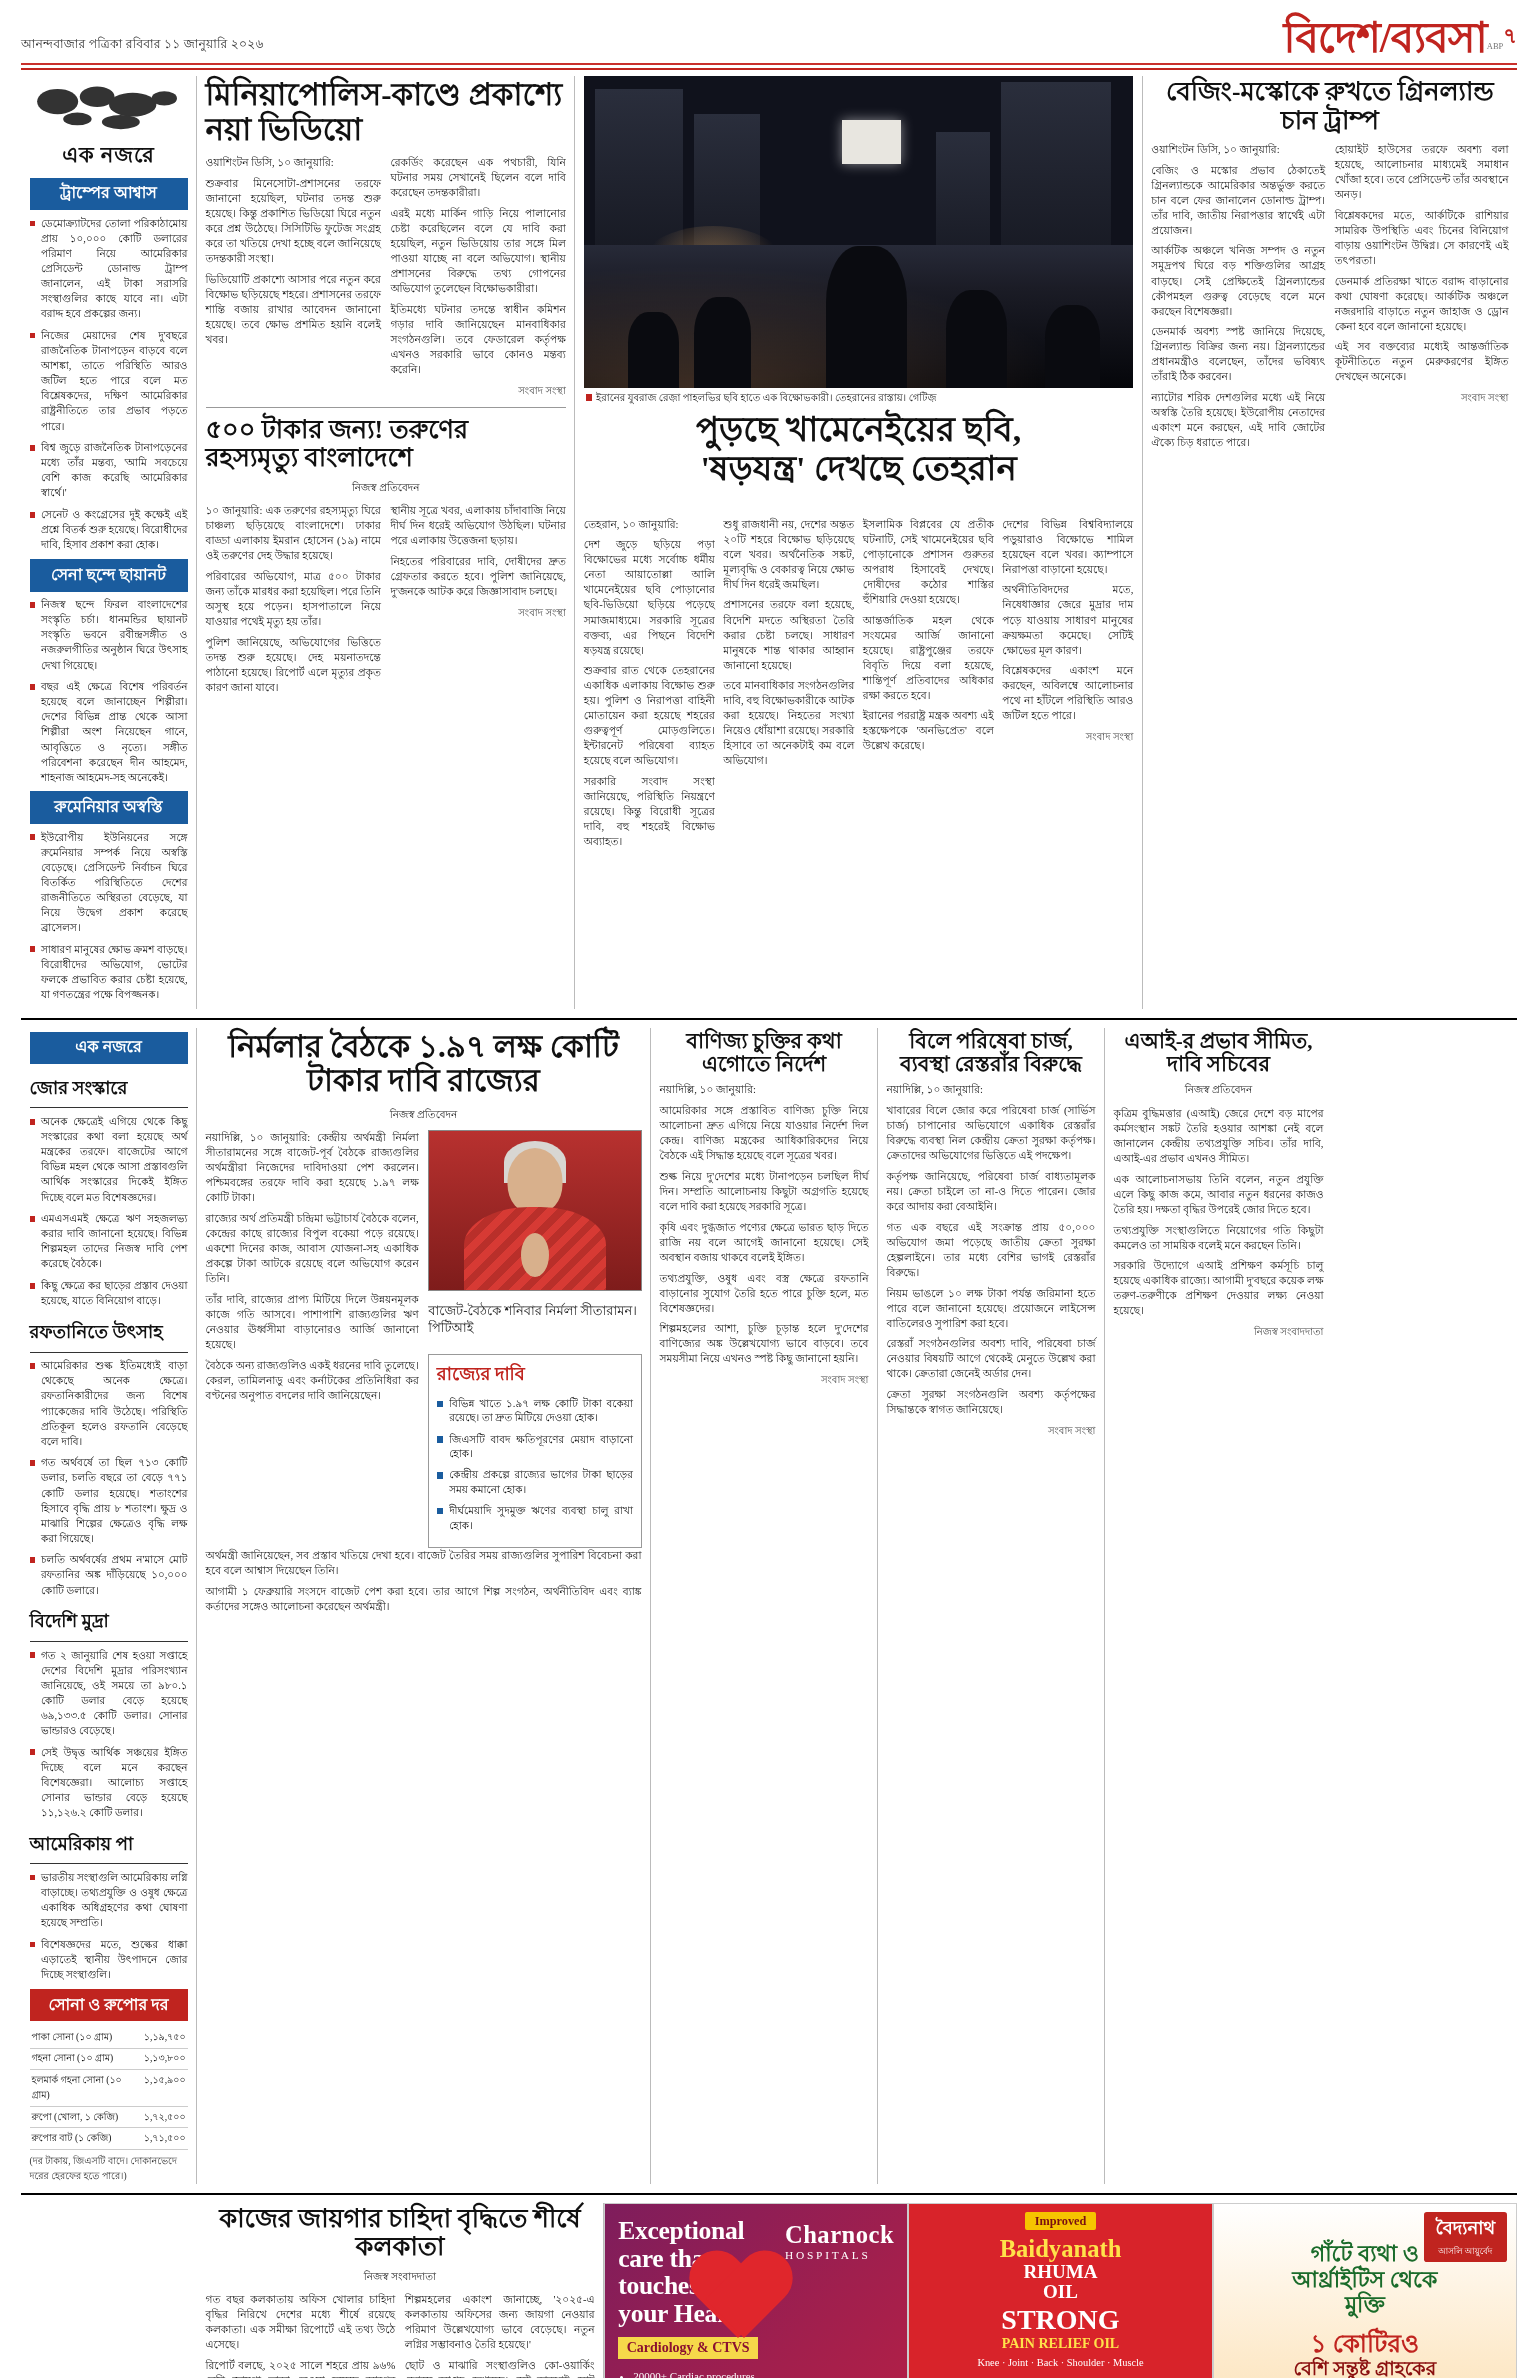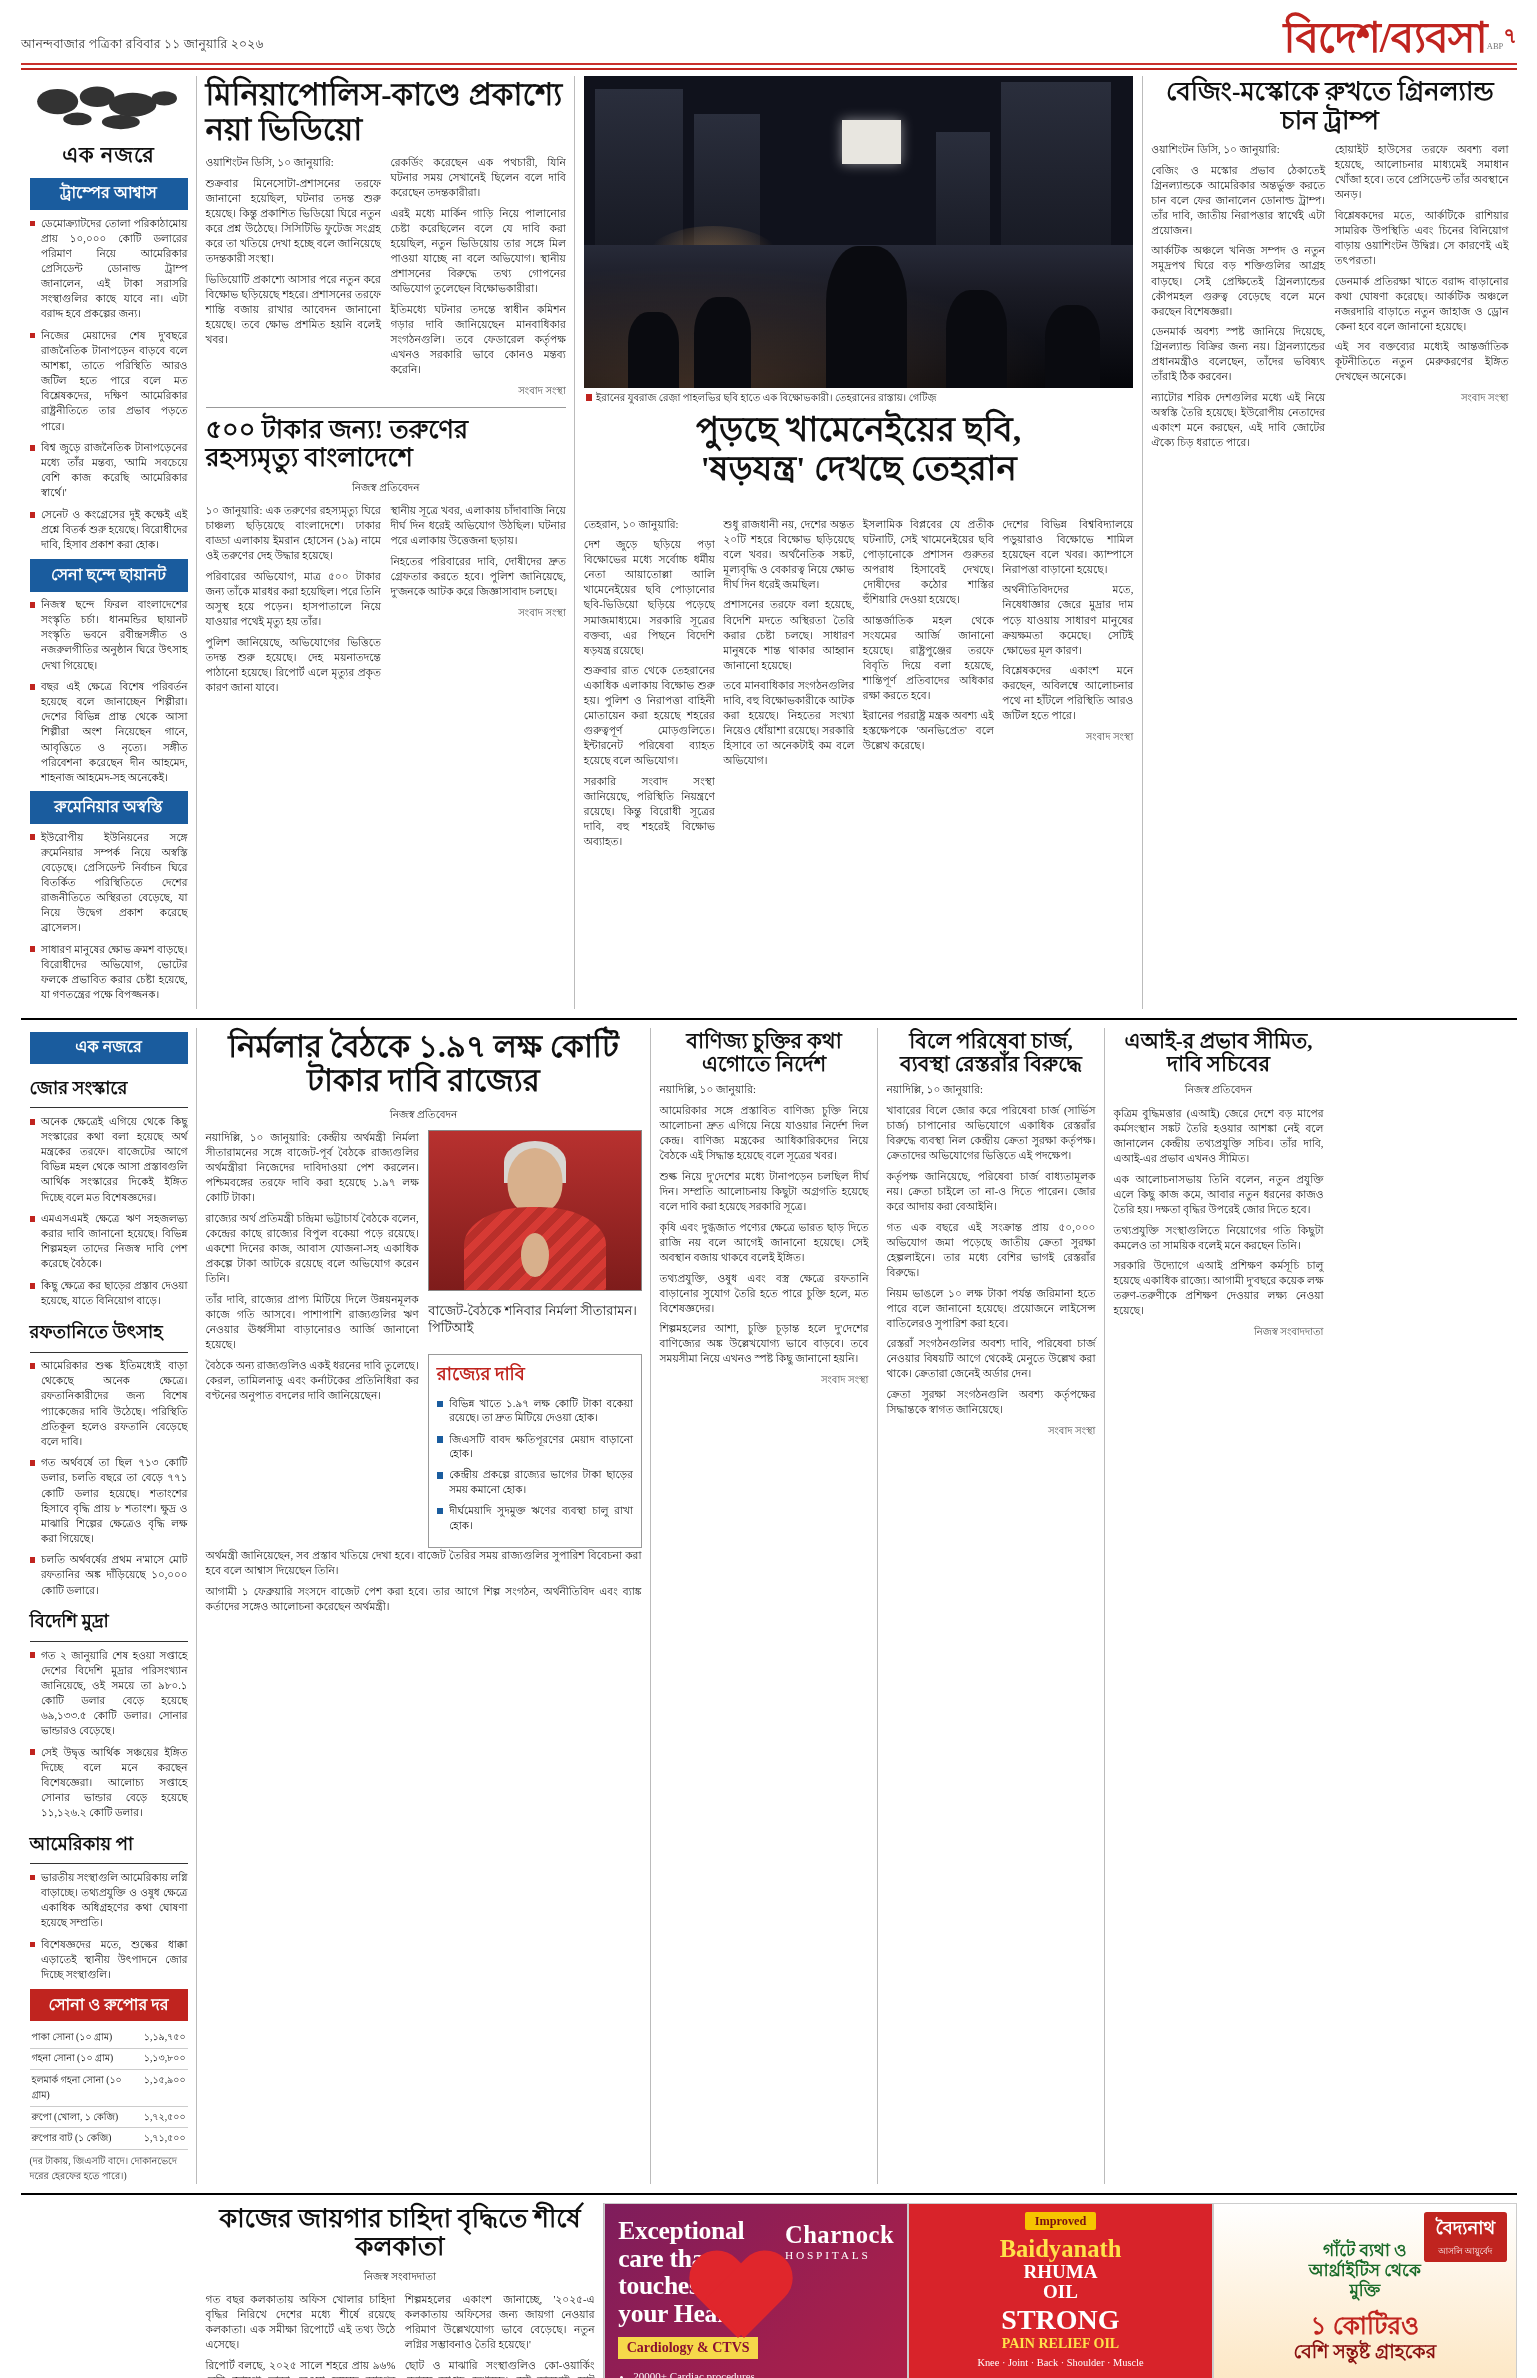--- a/index.html
+++ b/index.html
@@ -357,21 +357,21 @@
     position: relative;
     text-align:center;
   }
   .ad-baidya .logo {
     position:absolute; right:9.5px; top:7.6px;
     background:#c0241f;color:#fff;font-weight:bold;
     padding:2.8px 11.4px; font-size:18px; border-radius:2.8px;
   }
   .ad-baidya .logo small{display:block;font-size:8.5px;font-weight:normal;}
   .ad-baidya h5 {
-    margin: 28px 0 8px 0; font-size: 17px; color: #1a6b2a; font-weight: bold; line-height:1.15;
+    margin: 28px 0 8px 0; font-size: 22px; color: #1a6b2a; font-weight: bold; line-height:1.15;
   }
   .ad-baidya .trust {
     margin-top: 11.4px; font-size: 19px; font-weight:bold; color:#8a1010; line-height:1.2;
   }
   .ad-baidya .trust b { font-size: 24.6px; color:#c0241f; }
   .small-label { font-size: 9.5px; color:#333; }
 </style>
 </head>
 <body>
 

